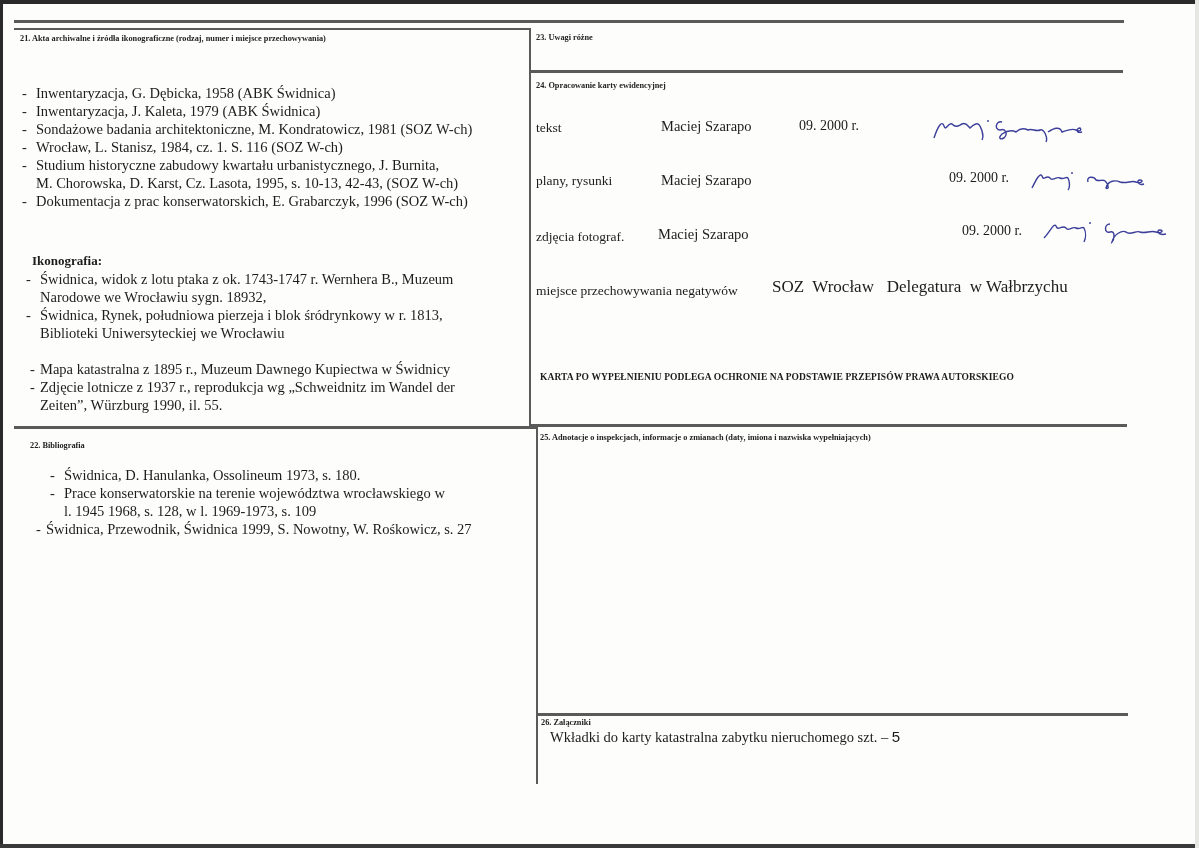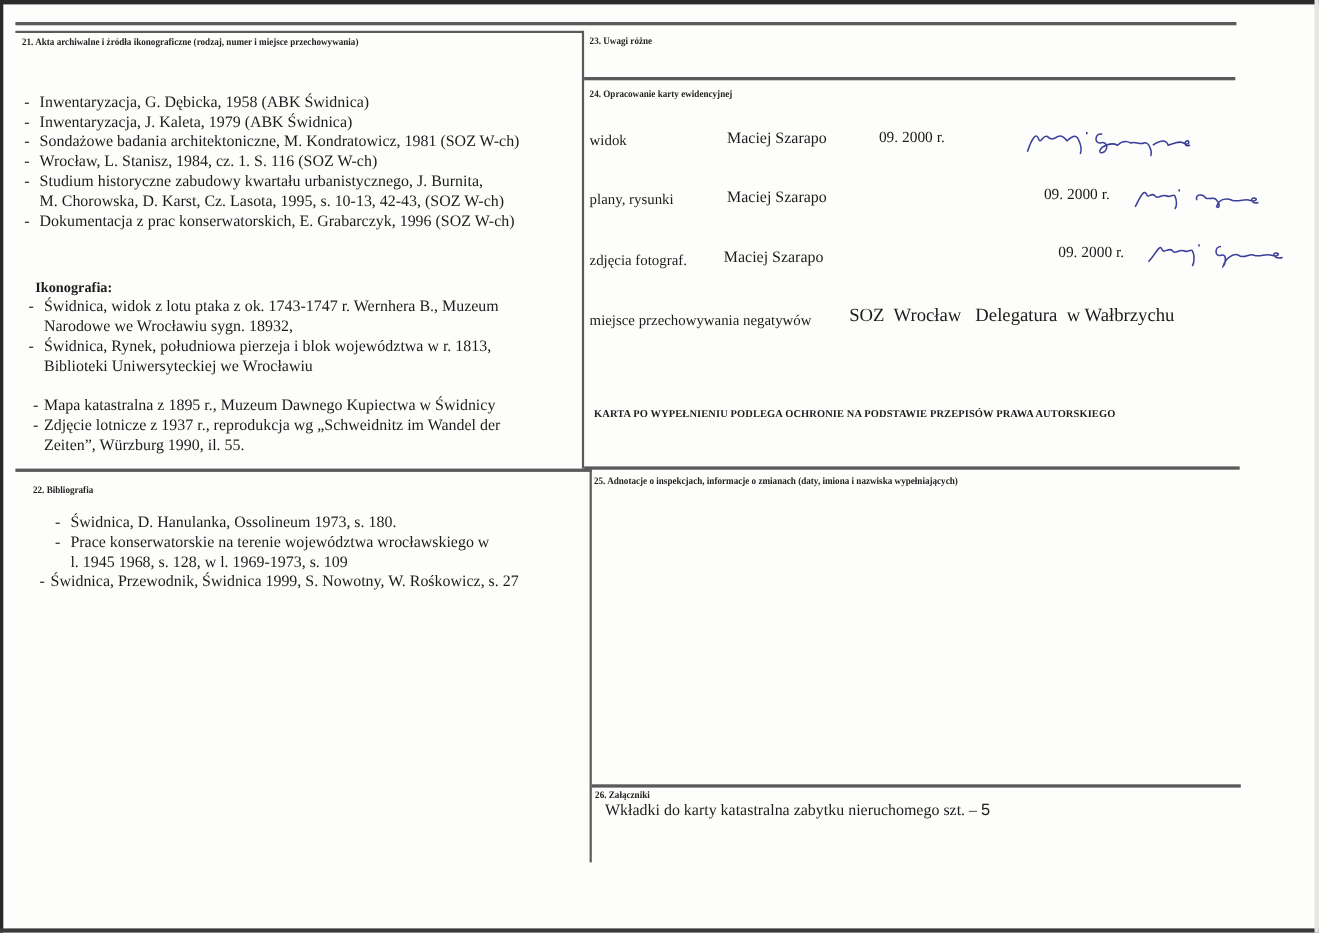--- a/index.html
+++ b/index.html
@@ -69,21 +69,21 @@
 </ul>
 
 <div class="sub-title" style="left:32px; top:253px;">Ikonografia:</div>
 
 <ul class="list" style="left:26px; top:270px;">
   <li>
       <span class="cont">Świdnica, widok z lotu ptaka z ok. 1743-1747 r. Wernhera B., Muzeum</span>
       <span class="cont">Narodowe we Wrocławiu sygn. 18932,</span>
     </li>
   <li>
-      <span class="cont">Świdnica, Rynek, południowa pierzeja i blok województwa w r. 1813,</span>
+      <span class="cont">Świdnica, Rynek, południowa pierzeja i blok śródrynkowy w r. 1813,</span>
       <span class="cont">Biblioteki Uniwersyteckiej we Wrocławiu</span>
     </li>
 </ul>
 <ul class="list" style="left:30px; top:360px;">
   <li style="padding-left:10px;"><span>Mapa katastralna z 1895 r., Muzeum Dawnego Kupiectwa w Świdnicy</span></li>
   <li style="padding-left:10px;">
       <span class="cont">Zdjęcie lotnicze z 1937 r., reprodukcja wg „Schweidnitz im Wandel der</span>
       <span class="cont">Zeiten”, Würzburg 1990, il. 55.</span>
     </li>
 </ul>
@@ -97,21 +97,21 @@
     </li>
 </ul>
 <ul class="list" style="left:36px; top:520px;">
   <li style="padding-left:10px;"><span>Świdnica, Przewodnik, Świdnica 1999, S. Nowotny, W. Rośkowicz, s. 27</span></li>
 </ul>
 
 <div class="sec-title" style="left:536px; top:32px;">23. Uwagi różne</div>
 
 <div class="sec-title" style="left:536px; top:80px;">24. Opracowanie karty ewidencyjnej</div>
 
-<div class="row" style="left:536px; top:120px;">widok</div>
+<div class="row" style="left:536px; top:120px;">tekst</div>
 <div class="row" style="left:661px; top:118px; font-size:14.5px;">Maciej  Szarapo</div>
 <div class="row" style="left:799px; top:118px; font-size:14px;">09. 2000 r.</div>
 <div class="sig" style="left:930px; top:112px;">
   <svg width="170" height="34" viewBox="0 0 170 34">
       <path d="M4 26 C8 14 12 8 14 14 C16 20 18 10 22 12 C26 16 28 14 32 12 C36 10 38 14 40 16 C44 12 48 10 50 14 C52 18 54 24 52 28 M58 8 L58 10 M72 10 C66 8 64 18 70 18 C76 16 78 22 74 26 C70 28 68 26 72 22 C78 18 82 18 86 20 C90 16 94 16 98 18 C102 16 106 20 110 18 C114 16 118 26 116 30 M118 20 C124 16 130 14 132 20 C138 18 142 16 146 18 C150 20 152 18 150 16 C146 16 146 22 152 20" fill="none" stroke="#3b3f9a" stroke-width="1.4"></path>
     </svg>
 </div>
 
 <div class="row" style="left:536px; top:173px;">plany, rysunki</div>
 <div class="row" style="left:661px; top:172px; font-size:14.5px;">Maciej Szarapo</div>

